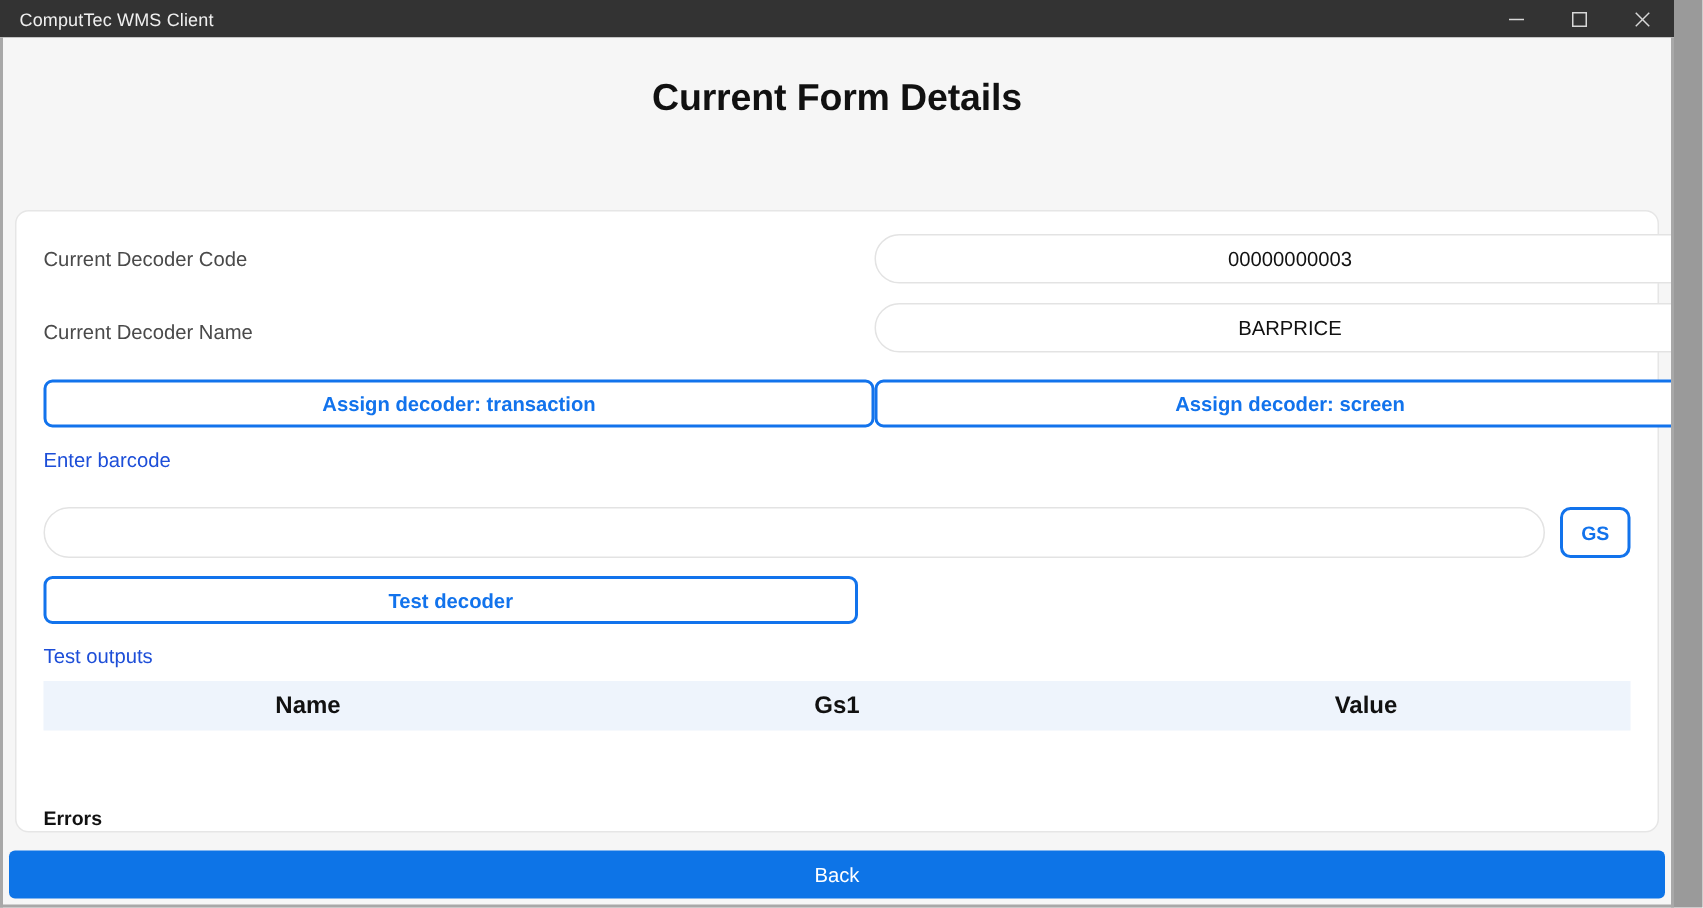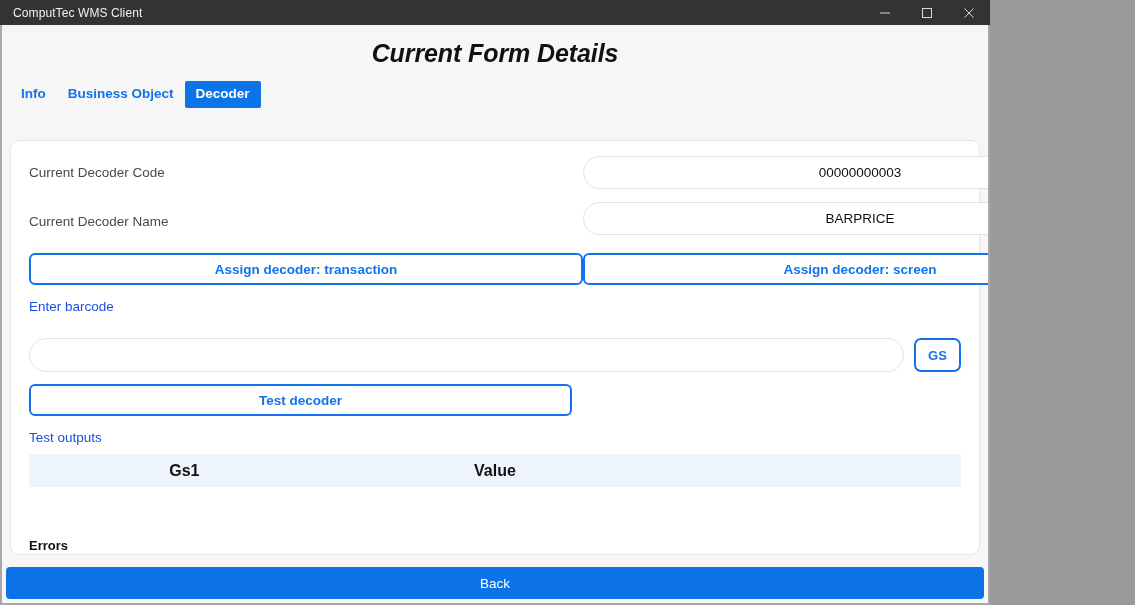--- a/index.html
+++ b/index.html
@@ -8,21 +8,21 @@
   }
   body {
     width: 1135px;
     height: 605px;
     overflow: hidden;
     font-family: "Liberation Sans", sans-serif;
     background: #9a9a9a;
   }
   .app-window {
     position: relative;
-    width: 990px;
+    width: 1116px;
     height: 605px;
     background: #f5f5f5;
     box-sizing: border-box;
     display: flex;
     flex-direction: column;
   }
 
   
   .titlebar {
     height: 25px;
@@ -62,24 +62,23 @@
     border-bottom: 2px solid #a8a8a8;
     box-sizing: border-box;
     overflow: hidden;
   }
 
   .page-title {
     text-align: center;
     font-size: 25px;
     font-weight: bold;
     color: #111111;
-    margin: 0;
+    margin: 12px;
     padding-top: 14px;
     letter-spacing: -0.1px;
-    font-style: italic;
   }
 
   
   .tabbar {
     display: flex;
     align-items: flex-end;
     margin-top: 13px;
     padding-left: 8px;
     height: 27px;
   }
@@ -270,25 +269,20 @@
             <line x1="10.5" y1="1.5" x2="1.5" y2="10.5" stroke="#d8d8d8" stroke-width="1"></line>
           </svg>
       </div>
     </div>
   </div>
 
   <div class="page">
 
     <h1 class="page-title">Current Form Details</h1>
 
-    <div class="tabbar">
-      <button class="tab">Info</button>
-      <button class="tab">Business Object</button>
-      <button class="tab active">Decoder</button>
-    </div>
 
     <div class="card">
 
       <div class="form-grid">
         <div class="field-label">Current Decoder Code</div>
         <div class="value-box">00000000003</div>
 
         <div class="field-label row-gap-2">Current Decoder Name</div>
         <div class="value-box row-gap-2">BARPRICE</div>
 
@@ -307,20 +301,21 @@
         <button class="gs-btn">GS</button>
       </div>
 
       <div class="test-btn-row">
         <button class="outline-btn">Test decoder</button>
       </div>
 
       <div class="section-label">Test outputs</div>
 
       <div class="table-head">
+        <div class="th">Name</div>
         <div class="th">Gs1</div>
         <div class="th">Value</div>
       </div>
       <div class="table-body"></div>
 
       <div class="errors-label">Errors</div>
       <div></div>
 
     </div>
 

